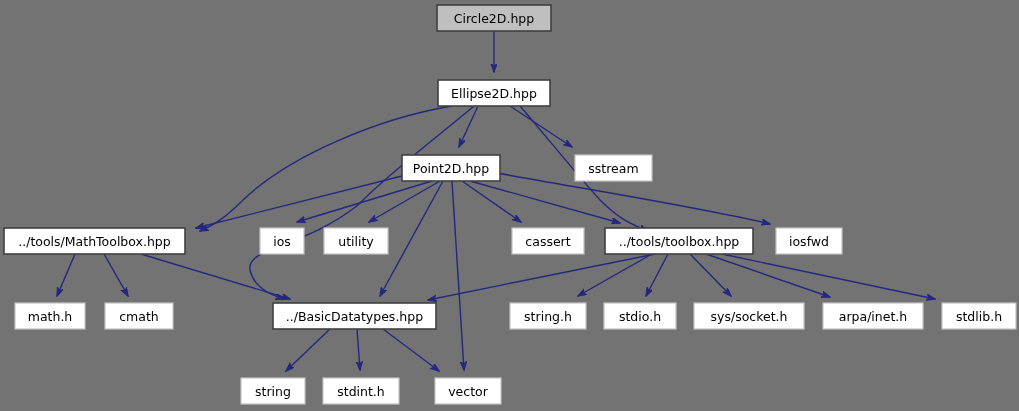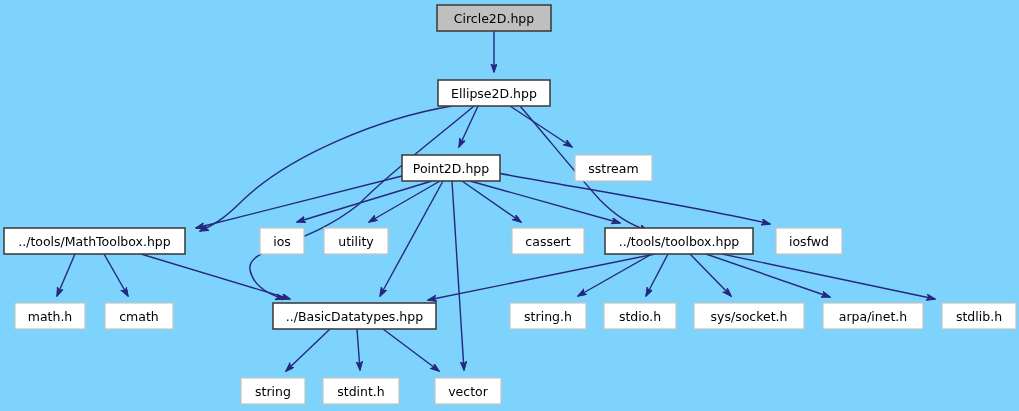--- a/index.html
+++ b/index.html
@@ -1,18 +1,18 @@
 <!DOCTYPE html>
 <html><head>
 <meta charset="utf-8">
 <style>
   html,body{margin:0;padding:0;background:#ffffff;}
   body{width:1019px;height:411px;overflow:hidden;
        font-family:"DejaVu Sans","Liberation Sans",sans-serif;}
-  #graph{position:relative;width:1019px;height:411px;background:#7dd3fc;}
+  #graph{position:relative;width:1019px;height:411px;background:#737373;}
   svg{position:absolute;left:0;top:0;width:1019px;height:411px;}
   .nodetext{font-size:12.5px;fill:#000000;dominant-baseline:middle;text-anchor:middle;
             font-family:"DejaVu Sans","Liberation Sans",sans-serif;}
   .edge{fill:none;stroke:#26277f;stroke-width:1.4px;}
   .arrow{fill:#26277f;stroke:#26277f;stroke-width:1px;}
   .box-root{fill:#bfbfbf;stroke:#404040;stroke-width:1.6px;}
   .box-hdr{fill:#ffffff;stroke:#404040;stroke-width:1.6px;}
   .box-sys{fill:#ffffff;stroke:#c4c4c4;stroke-width:1.2px;}
 </style>
 </head>

